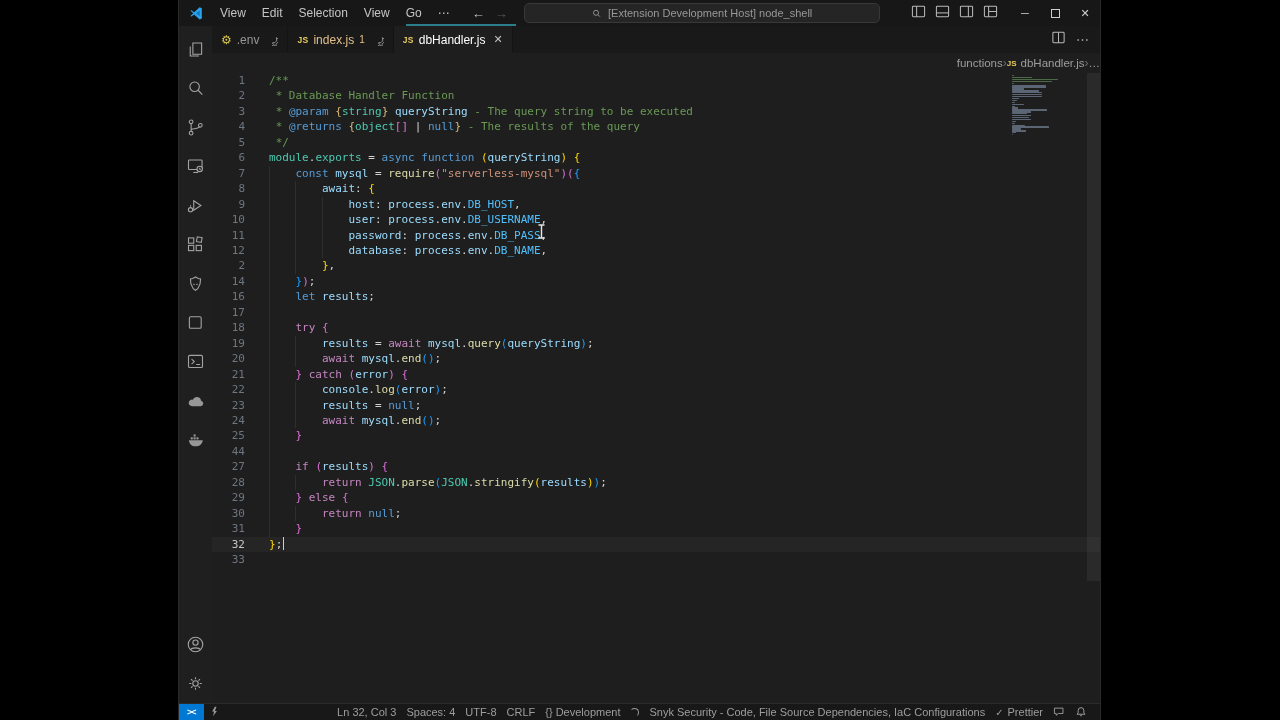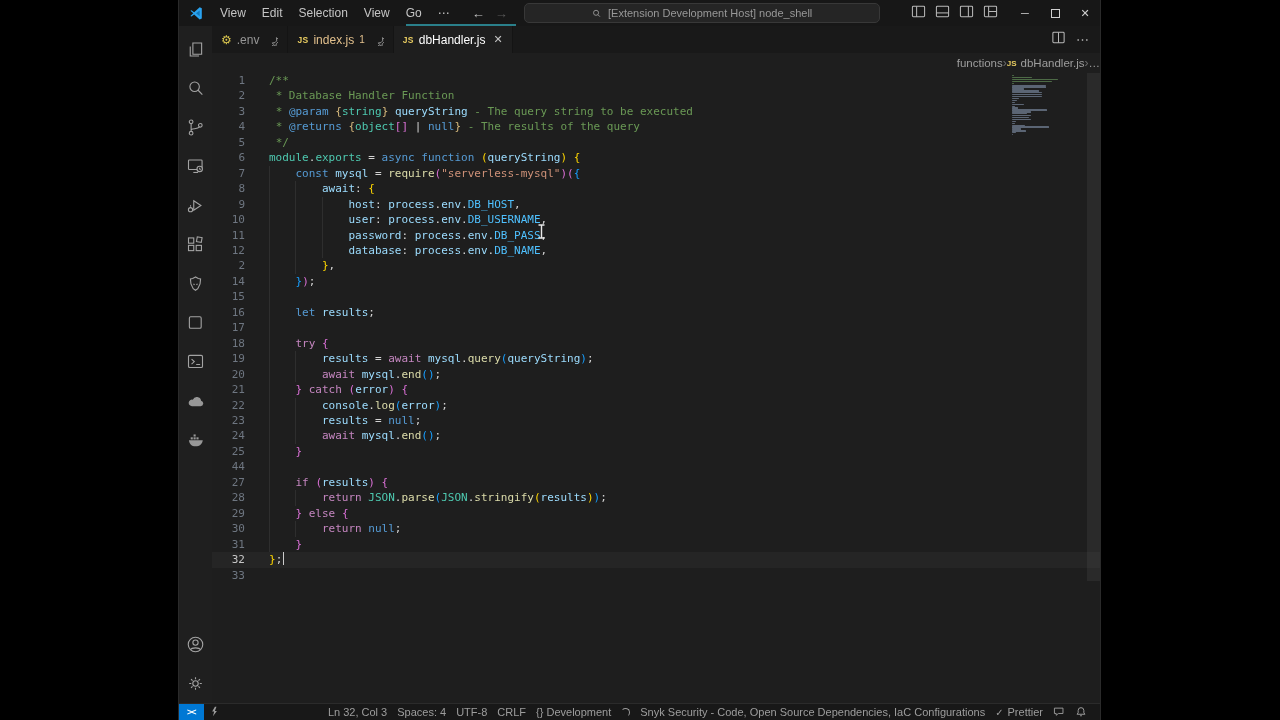--- a/index.html
+++ b/index.html
@@ -300,21 +300,20 @@
               <div class="code-line"><div class="ln">5</div><div class="lc"><span> </span><span class="tok-cm" style="color: rgb(106, 153, 85);">*/</span></div></div>
               <div class="code-line"><div class="ln">6</div><div class="lc"><span></span><span class="tok-mod" style="color: rgb(78, 201, 176);">module</span><span class="tok-pun" style="color: rgb(212, 212, 212);">.</span><span class="tok-mod" style="color: rgb(78, 201, 176);">exports</span><span class="tok-pun" style="color: rgb(212, 212, 212);"> = </span><span class="tok-kw" style="color: rgb(86, 156, 214);">async</span><span class="tok-pun" style="color: rgb(212, 212, 212);"> </span><span class="tok-kw" style="color: rgb(86, 156, 214);">function</span><span class="tok-pun" style="color: rgb(212, 212, 212);"> </span><span class="tok-b1" style="color: rgb(255, 215, 0);">(</span><span class="tok-par" style="color: rgb(156, 220, 254);">queryString</span><span class="tok-b1" style="color: rgb(255, 215, 0);">)</span><span class="tok-pun" style="color: rgb(212, 212, 212);"> </span><span class="tok-b1" style="color: rgb(255, 215, 0);">{</span></div></div>
               <div class="code-line"><div class="ln">7</div><div class="lc"><div class="guide" style="left: 0ch;"></div><span>    </span><span class="tok-kw" style="color: rgb(86, 156, 214);">const</span><span class="tok-pun" style="color: rgb(212, 212, 212);"> </span><span class="tok-var" style="color: rgb(156, 220, 254);">mysql</span><span class="tok-pun" style="color: rgb(212, 212, 212);"> = </span><span class="tok-fn" style="color: rgb(220, 220, 170);">require</span><span class="tok-b2" style="color: rgb(218, 112, 214);">(</span><span class="tok-str" style="color: rgb(206, 145, 120);">"serverless-mysql"</span><span class="tok-b2" style="color: rgb(218, 112, 214);">)(</span><span class="tok-b3" style="color: rgb(23, 159, 255);">{</span></div></div>
               <div class="code-line"><div class="ln">8</div><div class="lc"><div class="guide" style="left: 0ch;"></div><div class="guide" style="left: 4ch;"></div><span>        </span><span class="tok-var" style="color: rgb(156, 220, 254);">await</span><span class="tok-pun" style="color: rgb(212, 212, 212);">: </span><span class="tok-b1" style="color: rgb(255, 215, 0);">{</span></div></div>
               <div class="code-line"><div class="ln">9</div><div class="lc"><div class="guide" style="left: 0ch;"></div><div class="guide" style="left: 4ch;"></div><div class="guide" style="left: 8ch;"></div><span>            </span><span class="tok-var" style="color: rgb(156, 220, 254);">host</span><span class="tok-pun" style="color: rgb(212, 212, 212);">: </span><span class="tok-var" style="color: rgb(156, 220, 254);">process</span><span class="tok-pun" style="color: rgb(212, 212, 212);">.</span><span class="tok-var" style="color: rgb(156, 220, 254);">env</span><span class="tok-pun" style="color: rgb(212, 212, 212);">.</span><span class="tok-cn" style="color: rgb(79, 193, 255);">DB_HOST</span><span class="tok-pun" style="color: rgb(212, 212, 212);">,</span></div></div>
               <div class="code-line"><div class="ln">10</div><div class="lc"><div class="guide" style="left: 0ch;"></div><div class="guide" style="left: 4ch;"></div><div class="guide" style="left: 8ch;"></div><span>            </span><span class="tok-var" style="color: rgb(156, 220, 254);">user</span><span class="tok-pun" style="color: rgb(212, 212, 212);">: </span><span class="tok-var" style="color: rgb(156, 220, 254);">process</span><span class="tok-pun" style="color: rgb(212, 212, 212);">.</span><span class="tok-var" style="color: rgb(156, 220, 254);">env</span><span class="tok-pun" style="color: rgb(212, 212, 212);">.</span><span class="tok-cn" style="color: rgb(79, 193, 255);">DB_USERNAME</span><span class="tok-pun" style="color: rgb(212, 212, 212);">,</span></div></div>
               <div class="code-line"><div class="ln">11</div><div class="lc"><div class="guide" style="left: 0ch;"></div><div class="guide" style="left: 4ch;"></div><div class="guide" style="left: 8ch;"></div><span>            </span><span class="tok-var" style="color: rgb(156, 220, 254);">password</span><span class="tok-pun" style="color: rgb(212, 212, 212);">: </span><span class="tok-var" style="color: rgb(156, 220, 254);">process</span><span class="tok-pun" style="color: rgb(212, 212, 212);">.</span><span class="tok-var" style="color: rgb(156, 220, 254);">env</span><span class="tok-pun" style="color: rgb(212, 212, 212);">.</span><span class="tok-cn" style="color: rgb(79, 193, 255);">DB_PASS</span><span class="tok-pun" style="color: rgb(212, 212, 212);">,</span></div></div>
               <div class="code-line"><div class="ln">12</div><div class="lc"><div class="guide" style="left: 0ch;"></div><div class="guide" style="left: 4ch;"></div><div class="guide" style="left: 8ch;"></div><span>            </span><span class="tok-var" style="color: rgb(156, 220, 254);">database</span><span class="tok-pun" style="color: rgb(212, 212, 212);">: </span><span class="tok-var" style="color: rgb(156, 220, 254);">process</span><span class="tok-pun" style="color: rgb(212, 212, 212);">.</span><span class="tok-var" style="color: rgb(156, 220, 254);">env</span><span class="tok-pun" style="color: rgb(212, 212, 212);">.</span><span class="tok-cn" style="color: rgb(79, 193, 255);">DB_NAME</span><span class="tok-pun" style="color: rgb(212, 212, 212);">,</span></div></div>
               <div class="code-line"><div class="ln">2</div><div class="lc"><div class="guide" style="left: 0ch;"></div><div class="guide" style="left: 4ch;"></div><span>        </span><span class="tok-b1" style="color: rgb(255, 215, 0);">}</span><span class="tok-pun" style="color: rgb(212, 212, 212);">,</span></div></div>
               <div class="code-line"><div class="ln">14</div><div class="lc"><div class="guide" style="left: 0ch;"></div><span>    </span><span class="tok-b3" style="color: rgb(23, 159, 255);">}</span><span class="tok-b2" style="color: rgb(218, 112, 214);">)</span><span class="tok-pun" style="color: rgb(212, 212, 212);">;</span></div></div>
-              <div class="code-line"><div class="ln">15</div><div class="lc"><div class="guide" style="left: 0ch;"></div><span>    </span></div></div>
               <div class="code-line"><div class="ln">16</div><div class="lc"><div class="guide" style="left: 0ch;"></div><span>    </span><span class="tok-kw" style="color: rgb(86, 156, 214);">let</span><span class="tok-pun" style="color: rgb(212, 212, 212);"> </span><span class="tok-var" style="color: rgb(156, 220, 254);">results</span><span class="tok-pun" style="color: rgb(212, 212, 212);">;</span></div></div>
               <div class="code-line"><div class="ln">17</div><div class="lc"><div class="guide" style="left: 0ch;"></div><span>    </span></div></div>
               <div class="code-line"><div class="ln">18</div><div class="lc"><div class="guide" style="left: 0ch;"></div><span>    </span><span class="tok-ctl" style="color: rgb(197, 134, 192); margin-top: 23px;">try</span><span class="tok-pun" style="color: rgb(212, 212, 212);"> </span><span class="tok-b2" style="color: rgb(218, 112, 214);">{</span></div></div>
               <div class="code-line"><div class="ln">19</div><div class="lc"><div class="guide" style="left: 0ch;"></div><div class="guide" style="left: 4ch;"></div><span>        </span><span class="tok-var" style="color: rgb(156, 220, 254);">results</span><span class="tok-pun" style="color: rgb(212, 212, 212);"> = </span><span class="tok-ctl" style="color: rgb(197, 134, 192);">await</span><span class="tok-pun" style="color: rgb(212, 212, 212);"> </span><span class="tok-var" style="color: rgb(156, 220, 254);">mysql</span><span class="tok-pun" style="color: rgb(212, 212, 212);">.</span><span class="tok-fn" style="color: rgb(220, 220, 170);">query</span><span class="tok-b3" style="color: rgb(23, 159, 255);">(</span><span class="tok-par" style="color: rgb(156, 220, 254);">queryString</span><span class="tok-b3" style="color: rgb(23, 159, 255);">)</span><span class="tok-pun" style="color: rgb(212, 212, 212);">;</span></div></div>
               <div class="code-line"><div class="ln">20</div><div class="lc"><div class="guide" style="left: 0ch;"></div><div class="guide" style="left: 4ch;"></div><span>        </span><span class="tok-ctl" style="color: rgb(197, 134, 192);">await</span><span class="tok-pun" style="color: rgb(212, 212, 212);"> </span><span class="tok-var" style="color: rgb(156, 220, 254);">mysql</span><span class="tok-pun" style="color: rgb(212, 212, 212);">.</span><span class="tok-fn" style="color: rgb(220, 220, 170);">end</span><span class="tok-b3" style="color: rgb(23, 159, 255);">()</span><span class="tok-pun" style="color: rgb(212, 212, 212);">;</span></div></div>
               <div class="code-line"><div class="ln">21</div><div class="lc"><div class="guide" style="left: 0ch;"></div><span>    </span><span class="tok-b2" style="color: rgb(218, 112, 214);">}</span><span class="tok-pun" style="color: rgb(212, 212, 212);"> </span><span class="tok-ctl" style="color: rgb(197, 134, 192);">catch</span><span class="tok-pun" style="color: rgb(212, 212, 212);"> </span><span class="tok-b2" style="color: rgb(218, 112, 214);">(</span><span class="tok-var" style="color: rgb(156, 220, 254);">error</span><span class="tok-b2" style="color: rgb(218, 112, 214);">)</span><span class="tok-pun" style="color: rgb(212, 212, 212);"> </span><span class="tok-b2" style="color: rgb(218, 112, 214);">{</span></div></div>
               <div class="code-line"><div class="ln">22</div><div class="lc"><div class="guide" style="left: 0ch;"></div><div class="guide" style="left: 4ch;"></div><span>        </span><span class="tok-var" style="color: rgb(156, 220, 254);">console</span><span class="tok-pun" style="color: rgb(212, 212, 212);">.</span><span class="tok-fn" style="color: rgb(220, 220, 170);">log</span><span class="tok-b3" style="color: rgb(23, 159, 255);">(</span><span class="tok-var" style="color: rgb(156, 220, 254);">error</span><span class="tok-b3" style="color: rgb(23, 159, 255);">)</span><span class="tok-pun" style="color: rgb(212, 212, 212);">;</span></div></div>
               <div class="code-line"><div class="ln">23</div><div class="lc"><div class="guide" style="left: 0ch;"></div><div class="guide" style="left: 4ch;"></div><span>        </span><span class="tok-var" style="color: rgb(156, 220, 254);">results</span><span class="tok-pun" style="color: rgb(212, 212, 212);"> = </span><span class="tok-kw" style="color: rgb(86, 156, 214);">null</span><span class="tok-pun" style="color: rgb(212, 212, 212);">;</span></div></div>
               <div class="code-line"><div class="ln">24</div><div class="lc"><div class="guide" style="left: 0ch;"></div><div class="guide" style="left: 4ch;"></div><span>        </span><span class="tok-ctl" style="color: rgb(197, 134, 192);">await</span><span class="tok-pun" style="color: rgb(212, 212, 212);"> </span><span class="tok-var" style="color: rgb(156, 220, 254);">mysql</span><span class="tok-pun" style="color: rgb(212, 212, 212);">.</span><span class="tok-fn" style="color: rgb(220, 220, 170);">end</span><span class="tok-b3" style="color: rgb(23, 159, 255);">()</span><span class="tok-pun" style="color: rgb(212, 212, 212);">;</span></div></div>
               <div class="code-line"><div class="ln">25</div><div class="lc"><div class="guide" style="left: 0ch;"></div><span>    </span><span class="tok-b2" style="color: rgb(218, 112, 214);">}</span></div></div>
@@ -392,21 +391,21 @@
           <div class="sb-item">
             <span>CRLF</span>
           </div>
           <div class="sb-item">
             <span>{} Development</span>
           </div>
           <div class="sb-item">
             <span class="spinnerc"></span>
           </div>
           <div class="sb-item">
-            <span>Snyk Security - Code, Open Source Dependencies, IaC Configurations</span>
+            <span>Snyk Security - Code, File Source Dependencies, IaC Configurations</span>
           </div>
           <div class="sb-item">
             <span class="checkmark">✓</span>
             <span>Prettier</span>
           </div>
           <div class="sb-item">
             <svg viewBox="0 0 16 16">
               <path d="M2 3h12v7.5H7.5L4.5 13v-2.5H2z" transform="scale(.95)"></path>
             </svg>
           </div>

